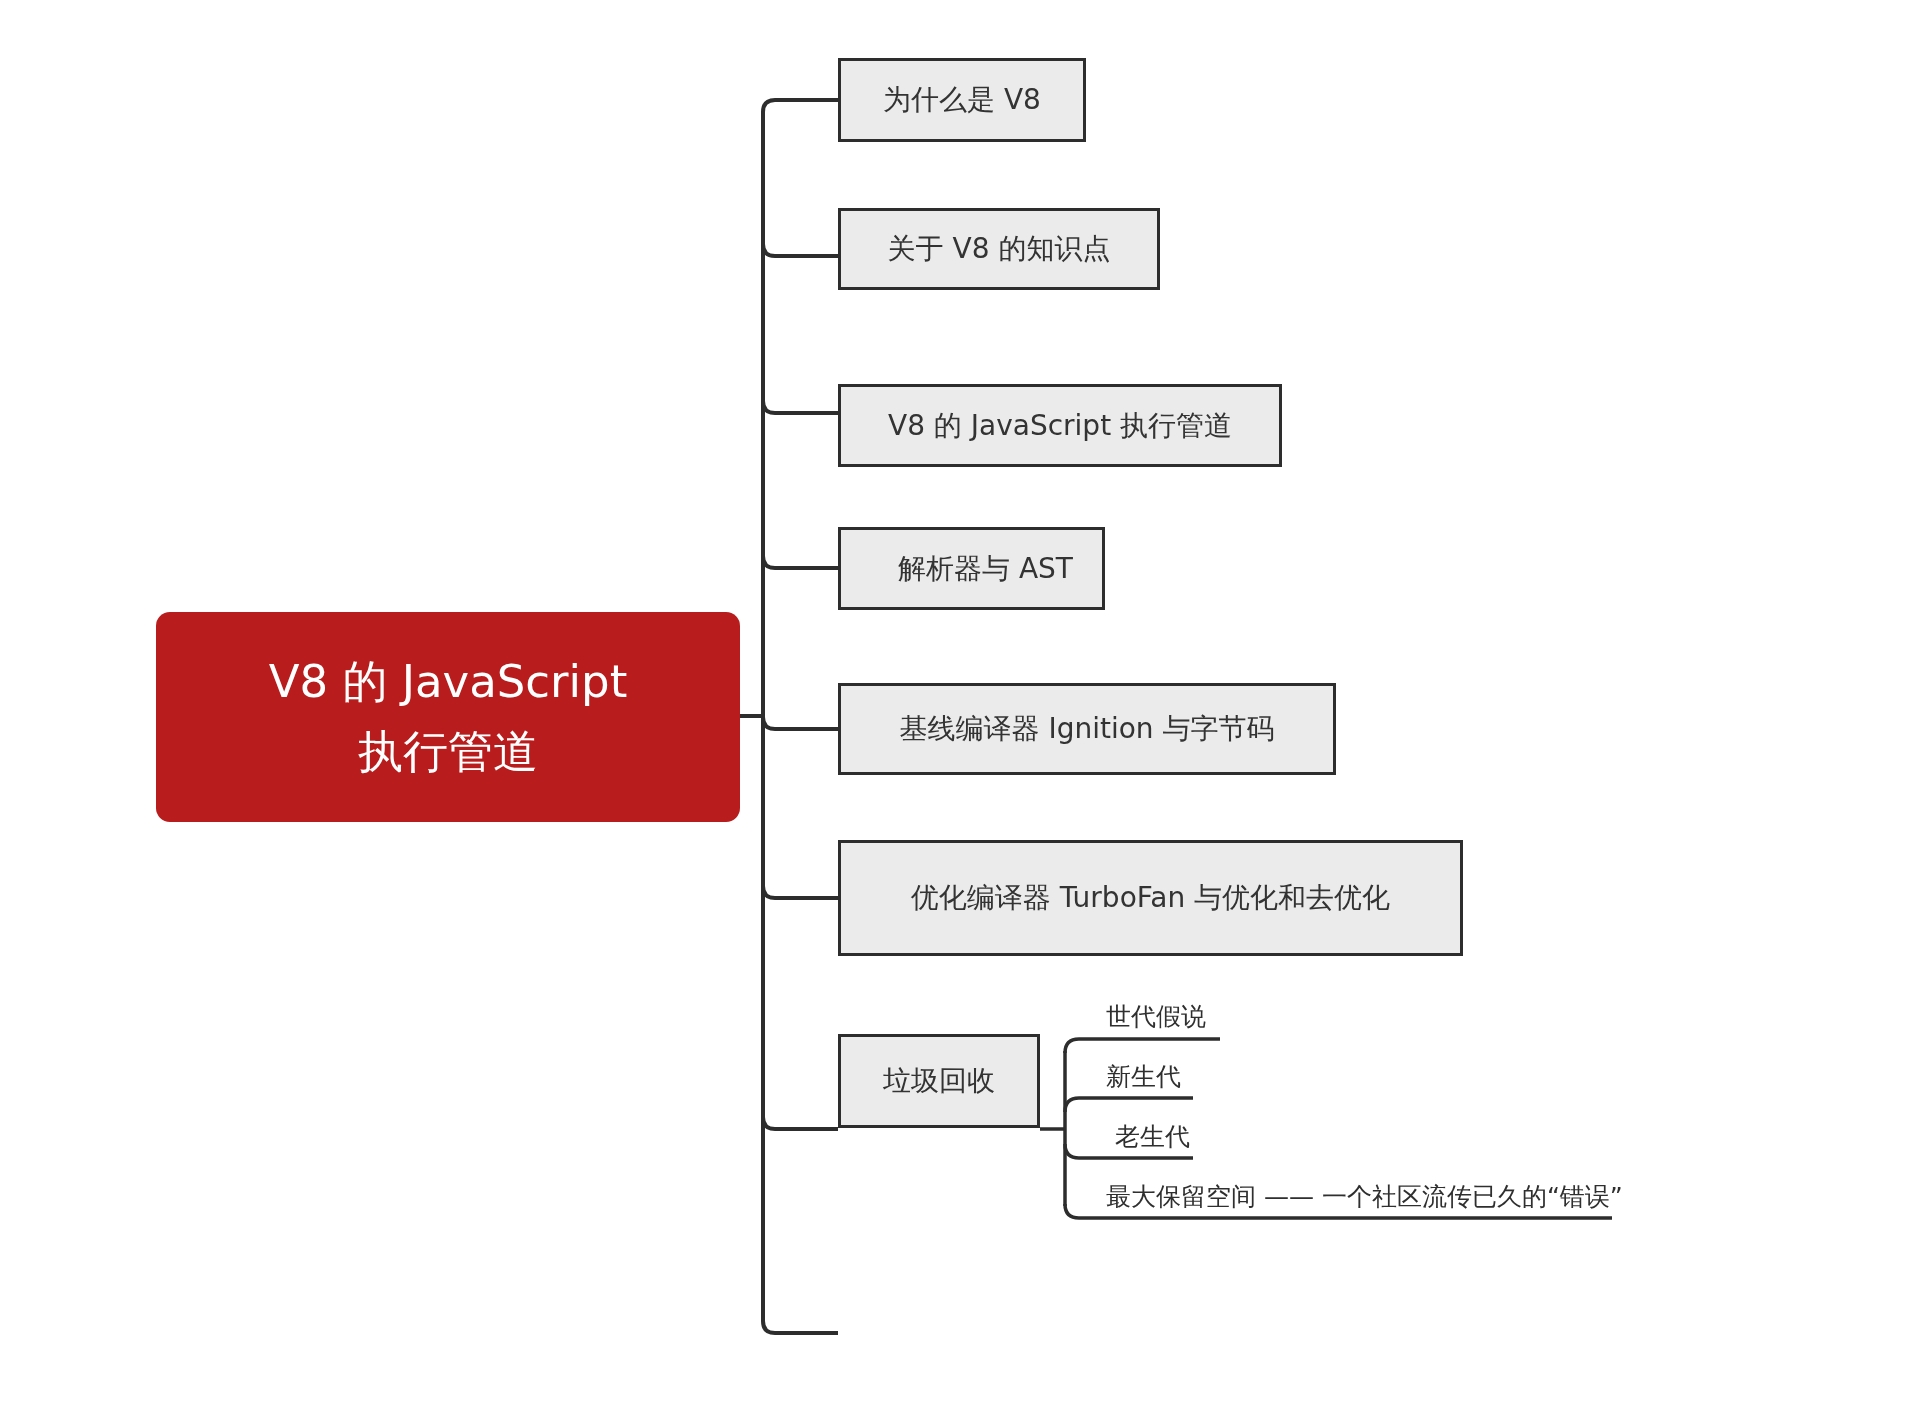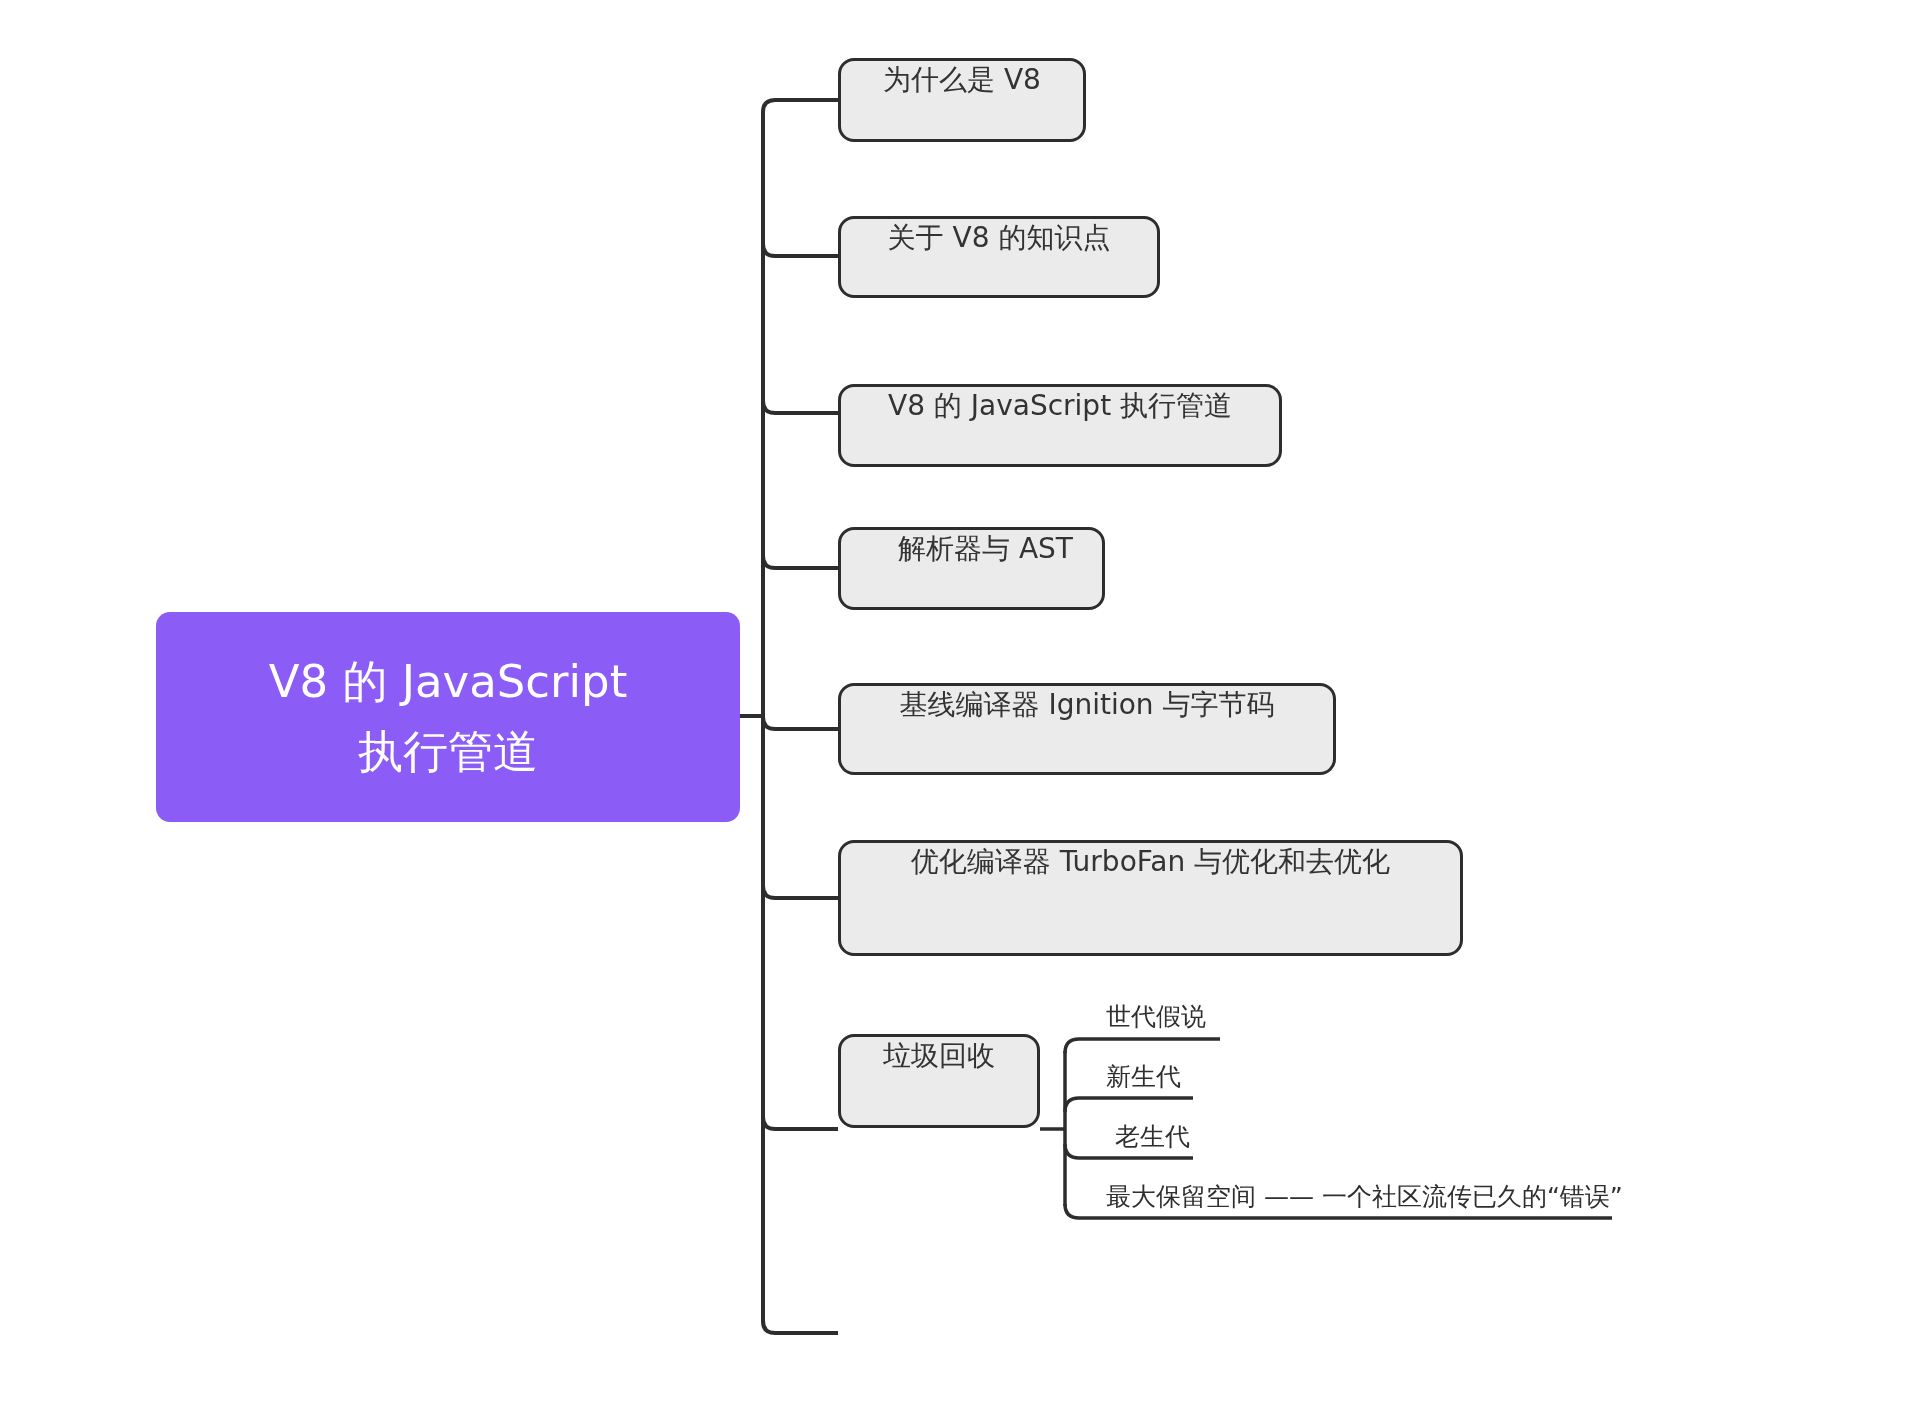--- a/index.html
+++ b/index.html
@@ -9,30 +9,30 @@
     background:#ffffff;
     font-family:"DejaVu Sans","Liberation Sans",sans-serif;
     overflow:hidden;
   }
   .connectors{position:absolute;left:0;top:0;width:1912px;height:1420px;}
   .connectors path{fill:none;stroke:#2d2d2d;}
   .trunk{stroke-width:4px;}
   .substroke{stroke-width:3.5px;}
   .root-node{
     position:absolute;left:156px;top:612px;width:584px;height:210px;
-    background:#8b5cf6;border-radius:14px;
+    background:#b91c1c;border-radius:14px;
     display:flex;flex-direction:column;align-items:center;justify-content:center;
     color:#ffffff;font-size:45px;line-height:1.55;text-align:center;
     cursor:pointer;
   }
   .branch{
     position:absolute;left:838px;
-    background:#ebebeb;border:3px solid #2d2d2d;border-radius:16px;
+    background:#ebebeb;border:3px solid #2d2d2d;border-radius:0;
     box-sizing:border-box;
-    display:flex;justify-content:center;
+    display:flex;align-items:center;justify-content:center;
     color:#333333;font-size:28px;white-space:nowrap;
     cursor:pointer;
   }
   .sub-label{
     position:absolute;
     color:#2f2f2f;font-size:25px;white-space:nowrap;
     cursor:pointer;
   }
 </style>
 </head>
@@ -63,21 +63,21 @@
 
   <div class="root-node">
     <span>V8 的 JavaScript</span>
     <span>执行管道</span>
   </div>
 
   <div class="branch" style="top:58px;width:248px;height:84px;">
     <span>为什么是 V8</span>
   </div>
 
-  <div class="branch" style="top:216px;width:322px;height:82px;">
+  <div class="branch" style="top:208px;width:322px;height:82px;">
     <span>关于 V8 的知识点</span>
   </div>
 
   <div class="branch" style="top:372px;width:444px;height:83px;margin-top:12px;">
     <span>V8 的 JavaScript 执行管道</span>
   </div>
 
   <div class="branch" style="top:527px;width:267px;height:83px;padding-left:28px;">
     <span>解析器与 AST</span>
   </div>

